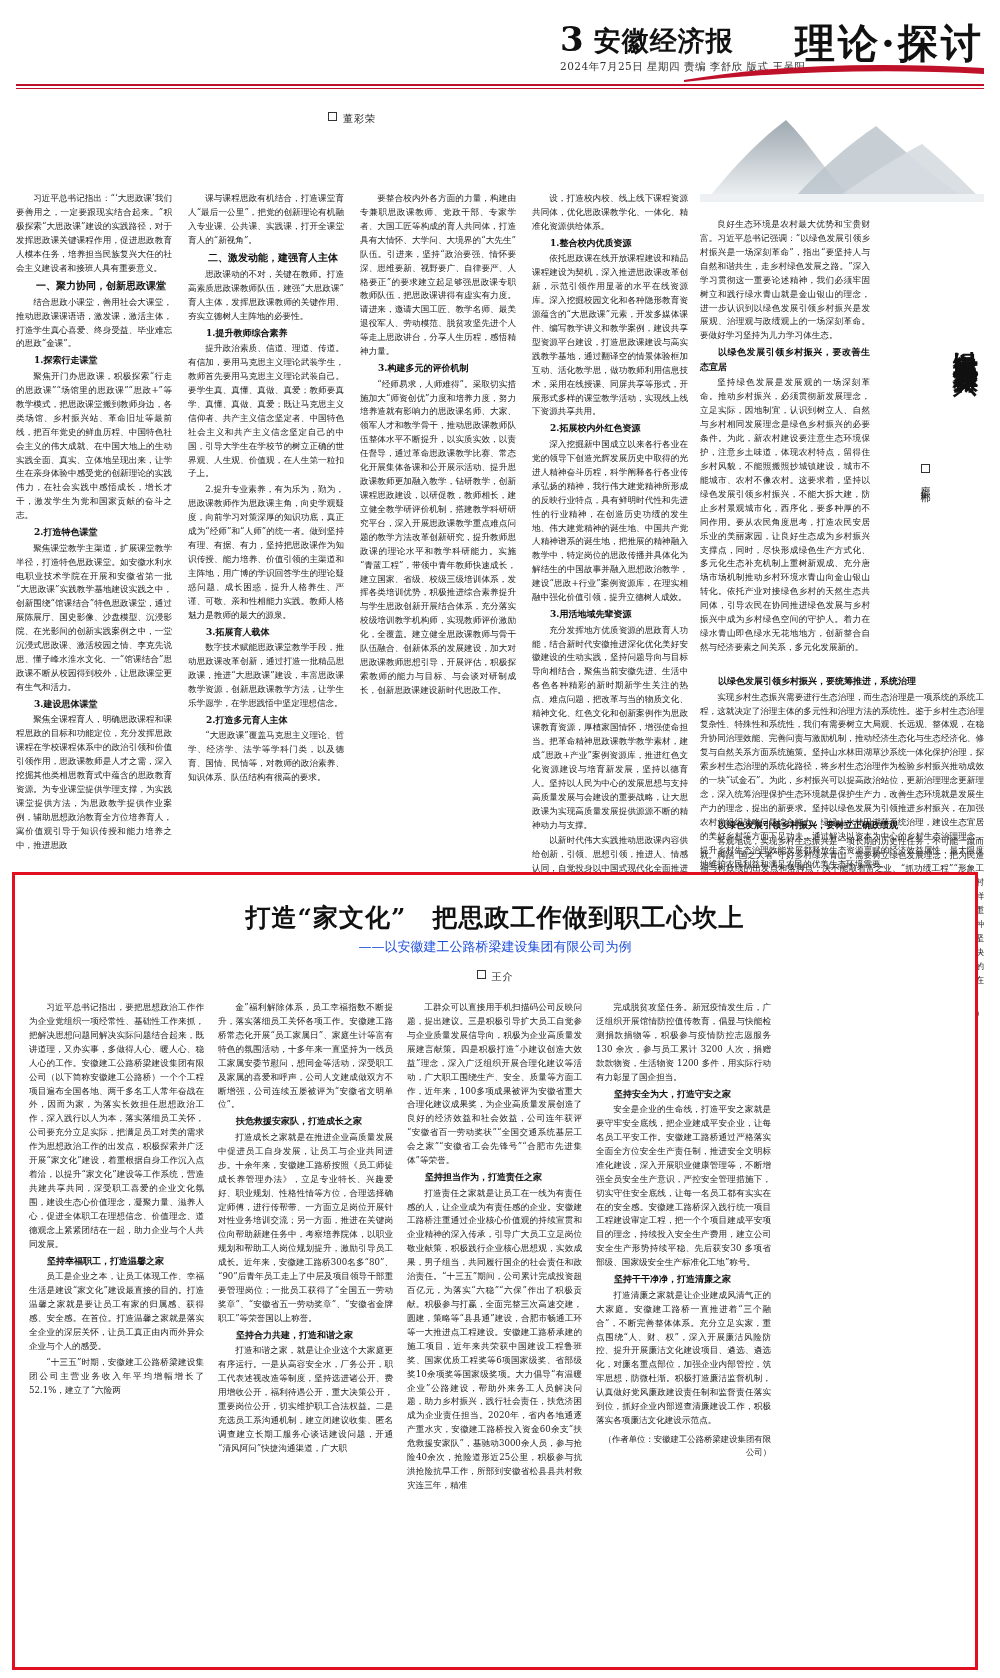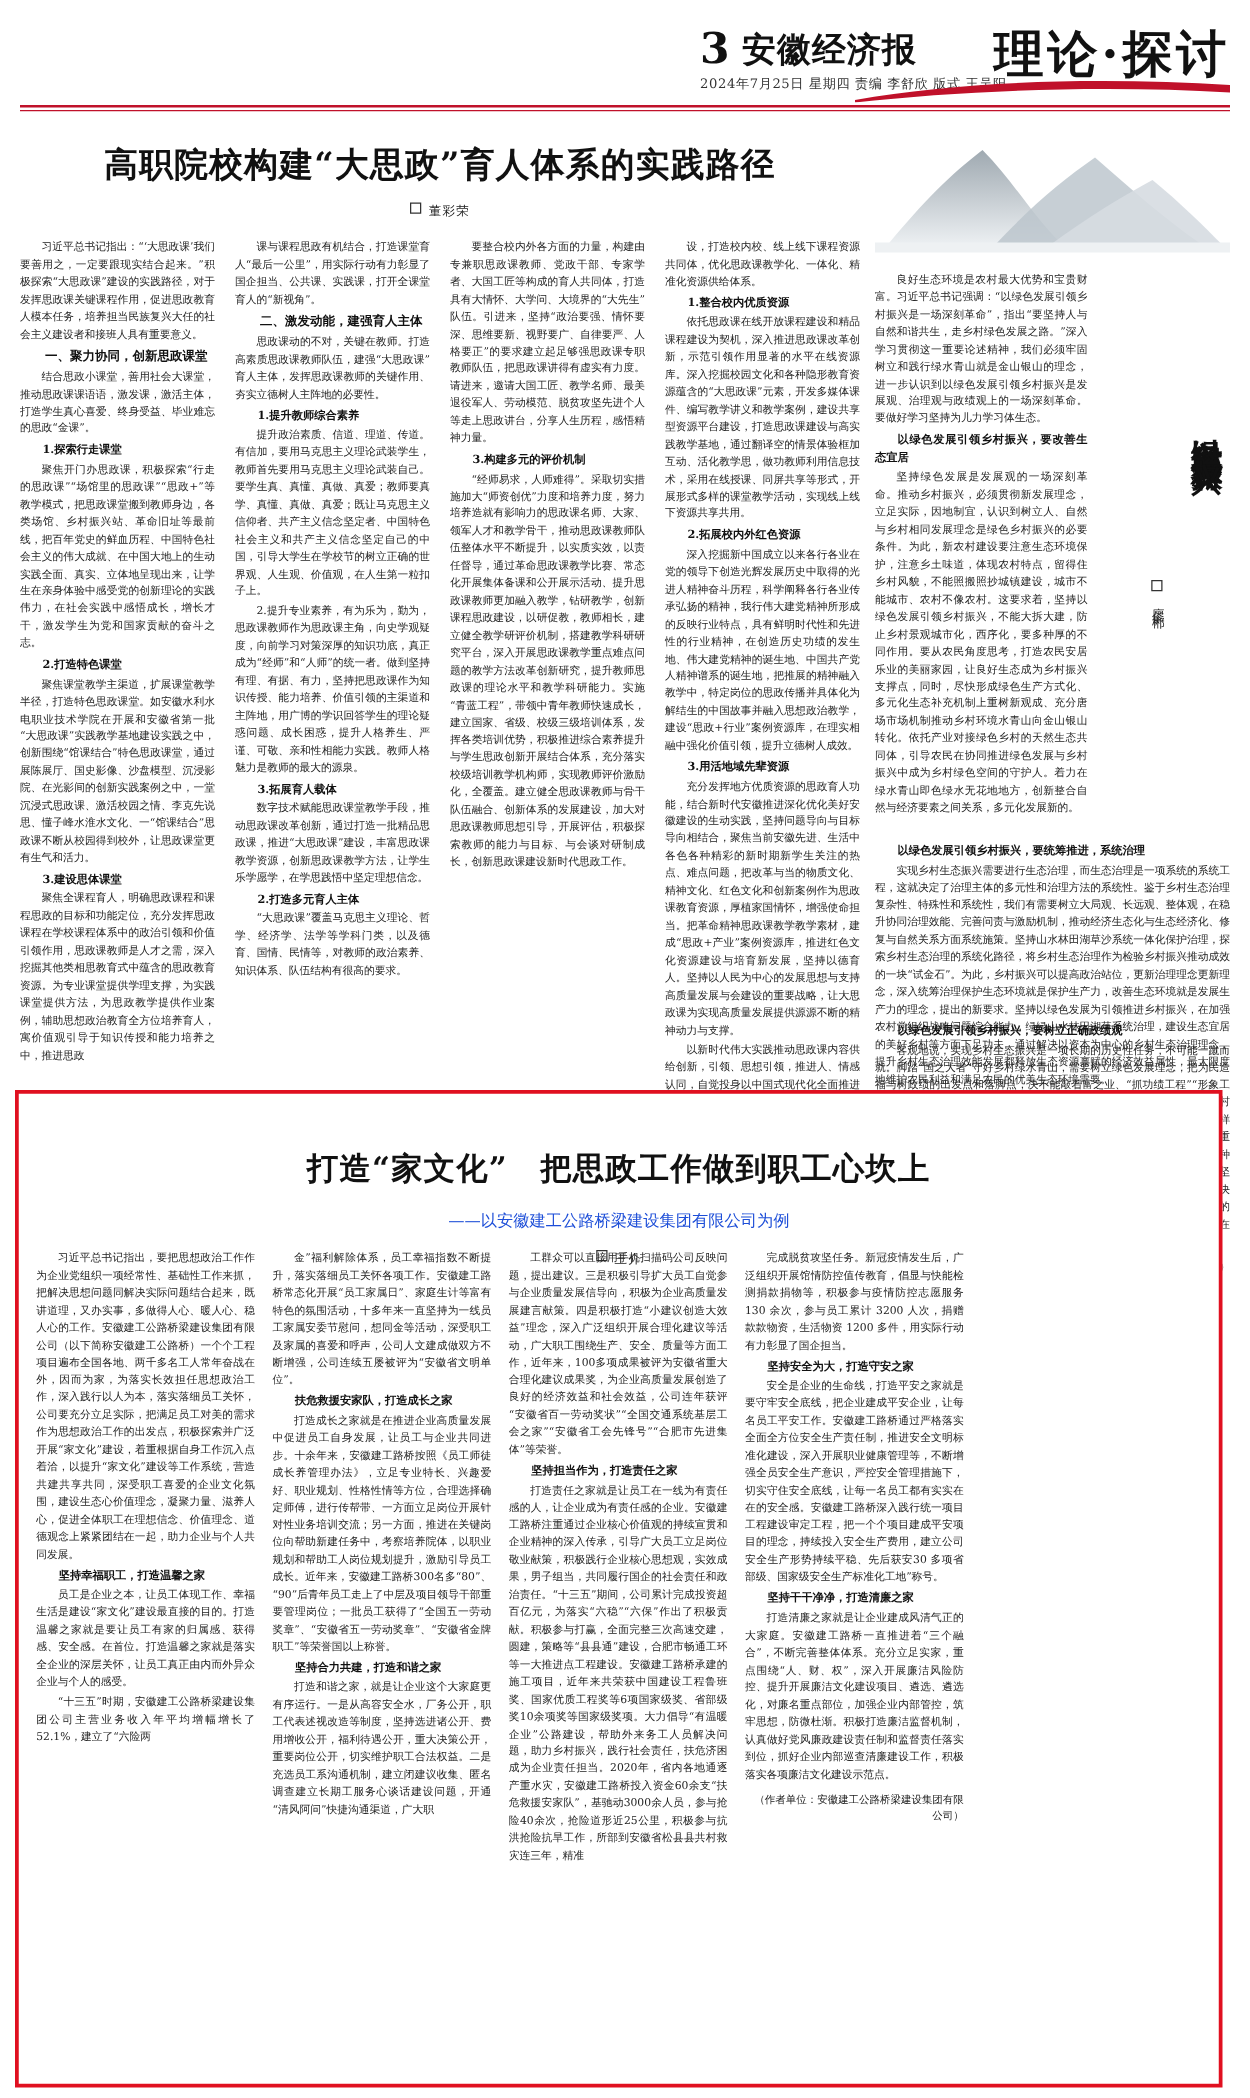--- a/index.html
+++ b/index.html
@@ -36,21 +36,21 @@
   .mountain{position:absolute;left:0;top:0;width:284px;height:112px;}
   .vtitle{position:absolute;right:4px;top:230px;width:40px;font-size:25px;font-weight:bold;line-height:1.18;letter-spacing:2px;writing-mode:vertical-rl;text-orientation:upright;color:#111;}
   .vauthor{position:absolute;right:52px;top:364px;font-size:10px;writing-mode:vertical-rl;text-orientation:upright;color:#222;letter-spacing:3px;}
   .vauthor .sq{display:inline-block;width:7px;height:7px;border:1px solid #333;margin-bottom:5px;}
   .art2-body{position:absolute;left:0;top:118px;width:170px;}
   .art2-body2{position:absolute;left:0;top:560px;width:284px;margin-top:14px;}
   .art2-body3{position:absolute;left:0;top:718px;width:284px;}
 
   
   .boxed{position:absolute;left:12px;top:872px;width:960px;height:792px;border:3px solid #e01020;background:#fff;}
-  .boxed h2{margin:17px;text-align:center;font-size:25px;font-weight:bold;letter-spacing:1px;padding-top:26px;color:#111;}
+  .boxed h2{margin:0;text-align:center;font-size:25px;font-weight:bold;letter-spacing:1px;padding-top:26px;color:#111;}
   .boxed h2 .gap{display:inline-block;width:26px;}
   .boxed .sub{text-align:center;font-size:13px;margin-top:4px;color:#1d4ed8;}
   .boxed .byline{margin-top:14px;font-size:10px;}
   .boxed-cols{position:absolute;left:14px;top:126px;width:932px;height:650px;display:flex;gap:14px;}
   .boxed-cols .c{width:175px;}
   .sign-block{text-align:right;font-size:8.4px;line-height:1.5;margin-top:5px;}
 </style>
 </head>
 <body>
 
@@ -64,38 +64,37 @@
     <div class="mast-meta">2024年7月25日 星期四 责编 李舒欣 版式 王吴阳</div>
     <div class="section-title">理论·探讨</div>
     <svg class="mast-swoosh" viewBox="0 0 300 20">
       <path d="M0 18 C 90 2, 200 0, 300 6 L300 12 C200 6, 90 10, 0 20 Z" fill="#c0112a"></path>
     </svg>
     <div class="mast-rule"></div>
     <div class="mast-rule2"></div>
   </div>
 
   <div class="art1">
-    <h1>高职院校构建“大思政”育人体系的实践路径</h1>
     <div class="byline">
       <span class="sq"></span><span>董彩荣</span>
     </div>
     <div class="art1-cols">
       <div class="c col-text">
         <p>习近平总书记指出：“‘大思政课’我们要善用之，一定要跟现实结合起来。”积极探索“大思政课”建设的实践路径，对于发挥思政课关键课程作用，促进思政教育人模本任务，培养担当民族复兴大任的社会主义建设者和接班人具有重要意义。</p>
         <p class="sub-h">一、聚力协同，创新思政课堂</p>
         <p>结合思政小课堂，善用社会大课堂，推动思政课课语语，激发课，激活主体，打造学生真心喜爱、终身受益、毕业难忘的思政“金课”。</p>
         <p class="sub-h2">1.探索行走课堂</p>
         <p>聚焦开门办思政课，积极探索“行走的思政课”“场馆里的思政课”“思政+”等教学模式，把思政课堂搬到教师身边，各类场馆、乡村振兴站、革命旧址等最前线，把百年党史的鲜血历程、中国特色社会主义的伟大成就、在中国大地上的生动实践全面、真实、立体地呈现出来，让学生在亲身体验中感受党的创新理论的实践伟力，在社会实践中感悟成长，增长才干，激发学生为党和国家贡献的奋斗之志。</p>
         <p class="sub-h2">2.打造特色课堂</p>
         <p>聚焦课堂教学主渠道，扩展课堂教学半径，打造特色思政课堂。如安徽水利水电职业技术学院在开展和安徽省第一批“大思政课”实践教学基地建设实践之中，创新围绕“馆课结合”特色思政课堂，通过展陈展厅、国史影像、沙盘模型、沉浸影院、在光影间的创新实践案例之中，一堂沉浸式思政课、激活校园之情、李克先说思、懂子峰水淮水文化、一“馆课结合”思政课不断从校园得到校外，让思政课堂更有生气和活力。</p>
         <p class="sub-h2">3.建设思体课堂</p>
         <p>聚焦全课程育人，明确思政课程和课程思政的目标和功能定位，充分发挥思政课程在学校课程体系中的政治引领和价值引领作用，思政课教师是人才之需，深入挖掘其他类相思教育式中蕴含的思政教育资源。为专业课堂提供学理支撑，为实践课堂提供方法，为思政教学提供作业案例，辅助思想政治教育全方位培养育人，寓价值观引导于知识传授和能力培养之中，推进思政</p>
       </div>
       <div class="c col-text">
-        <p>课与课程思政有机结合，打造课堂育人“最后一公里”，用实际行动有力彰显了国企担当、公共课、实践课，打开全课堂育人的“新视角”。</p>
+        <p>课与课程思政有机结合，打造课堂育人“最后一公里”，把党的创新理论有机融入专业课、公共课、实践课，打开全课堂育人的“新视角”。</p>
         <p class="sub-h">二、激发动能，建强育人主体</p>
         <p>思政课动的不对，关键在教师。打造高素质思政课教师队伍，建强“大思政课”育人主体，发挥思政课教师的关键作用、夯实立德树人主阵地的必要性。</p>
         <p class="sub-h2">1.提升教师综合素养</p>
         <p>提升政治素质、信道、理道、传道。有信加，要用马克思主义理论武装学生，教师首先要用马克思主义理论武装自己。要学生真、真懂、真做、真爱；教师要真学、真懂、真做、真爱；既让马克思主义信仰者、共产主义信念坚定者、中国特色社会主义和共产主义信念坚定自己的中国，引导大学生在学校节的树立正确的世界观、人生观、价值观，在人生第一粒扣子上。</p>
         <p>2.提升专业素养，有为乐为，勤为，思政课教师作为思政课主角，向史学观疑度，向前学习对策深厚的知识功底，真正成为“经师”和“人师”的统一者。做到坚持有理、有据、有力，坚持把思政课作为知识传授、能力培养、价值引领的主渠道和主阵地，用广博的学识回答学生的理论疑惑问题、成长困惑，提升人格养生、严谨、可敬、亲和性相能力实践。教师人格魅力是教师的最大的源泉。</p>
         <p class="sub-h2">3.拓展育人载体</p>
         <p>数字技术赋能思政课堂教学手段，推动思政课改革创新，通过打造一批精品思政课，推进“大思政课”建设，丰富思政课教学资源，创新思政课教学方法，让学生乐学愿学，在学思践悟中坚定理想信念。</p>
         <p class="sub-h2">2.打造多元育人主体</p>
         <p>“大思政课”覆盖马克思主义理论、哲学、经济学、法学等学科门类，以及德育、国情、民情等，对教师的政治素养、知识体系、队伍结构有很高的要求。</p>
       </div>

